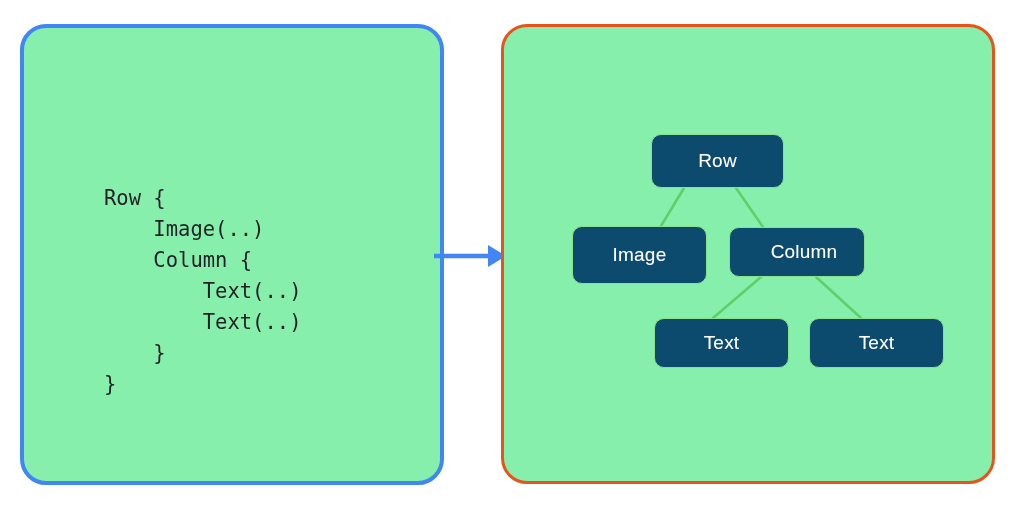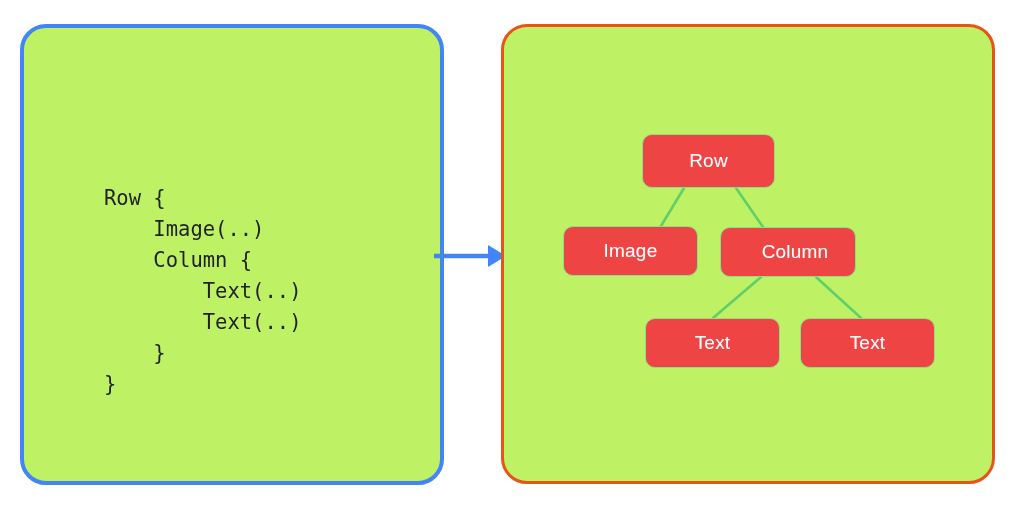--- a/index.html
+++ b/index.html
@@ -14,21 +14,21 @@
     height: 506px;
     background: #ffffff;
     overflow: hidden;
     font-family: "Liberation Sans", sans-serif;
   }
 
   
   .panel {
     position: absolute;
     box-sizing: border-box;
-    background: #bef264;
+    background: #86efac;
     border-radius: 26px;
   }
   #code-panel {
     left: 20px;
     top: 24px;
     width: 424px;
     height: 461px;
     border: 4px solid #4285f4;
   }
   #tree-panel {
@@ -72,32 +72,33 @@
     height: 460px;
     overflow: visible;
     pointer-events: none;
   }
   .node {
     position: absolute;
     box-sizing: border-box;
     display: flex;
     align-items: center;
     justify-content: center;
-    background: #ef4444;
+    background: #0c4a6e;
     border: 1.5px solid #8ae18a;
     border-radius: 10px;
     color: #ffffff;
     font-family: "Liberation Sans", sans-serif;
     font-size: 19px;
     font-weight: 400;
     letter-spacing: 0.2px;
     text-shadow: 0 0 1px rgba(255,255,255,0.25);
+    margin-left: 9px;
   }
   #node-row    { left: 642px; top: 134px; width: 133px; height: 54px; }
-  #node-image  { left: 563px; top: 226px; width: 135px; height: 50px; text-align: right; }
+  #node-image  { left: 563px; top: 226px; width: 135px; height: 58px; text-align: right; }
   #node-column { left: 720px; top: 227px; width: 136px; height: 50px; padding-left: 14px; }
   #node-text-1 { left: 645px; top: 318px; width: 135px; height: 50px; }
   #node-text-2 { left: 800px; top: 318px; width: 135px; height: 50px; }
 </style>
 </head>
 <body>
 
 <div id="canvas">
 
   <div class="panel" id="code-panel">

